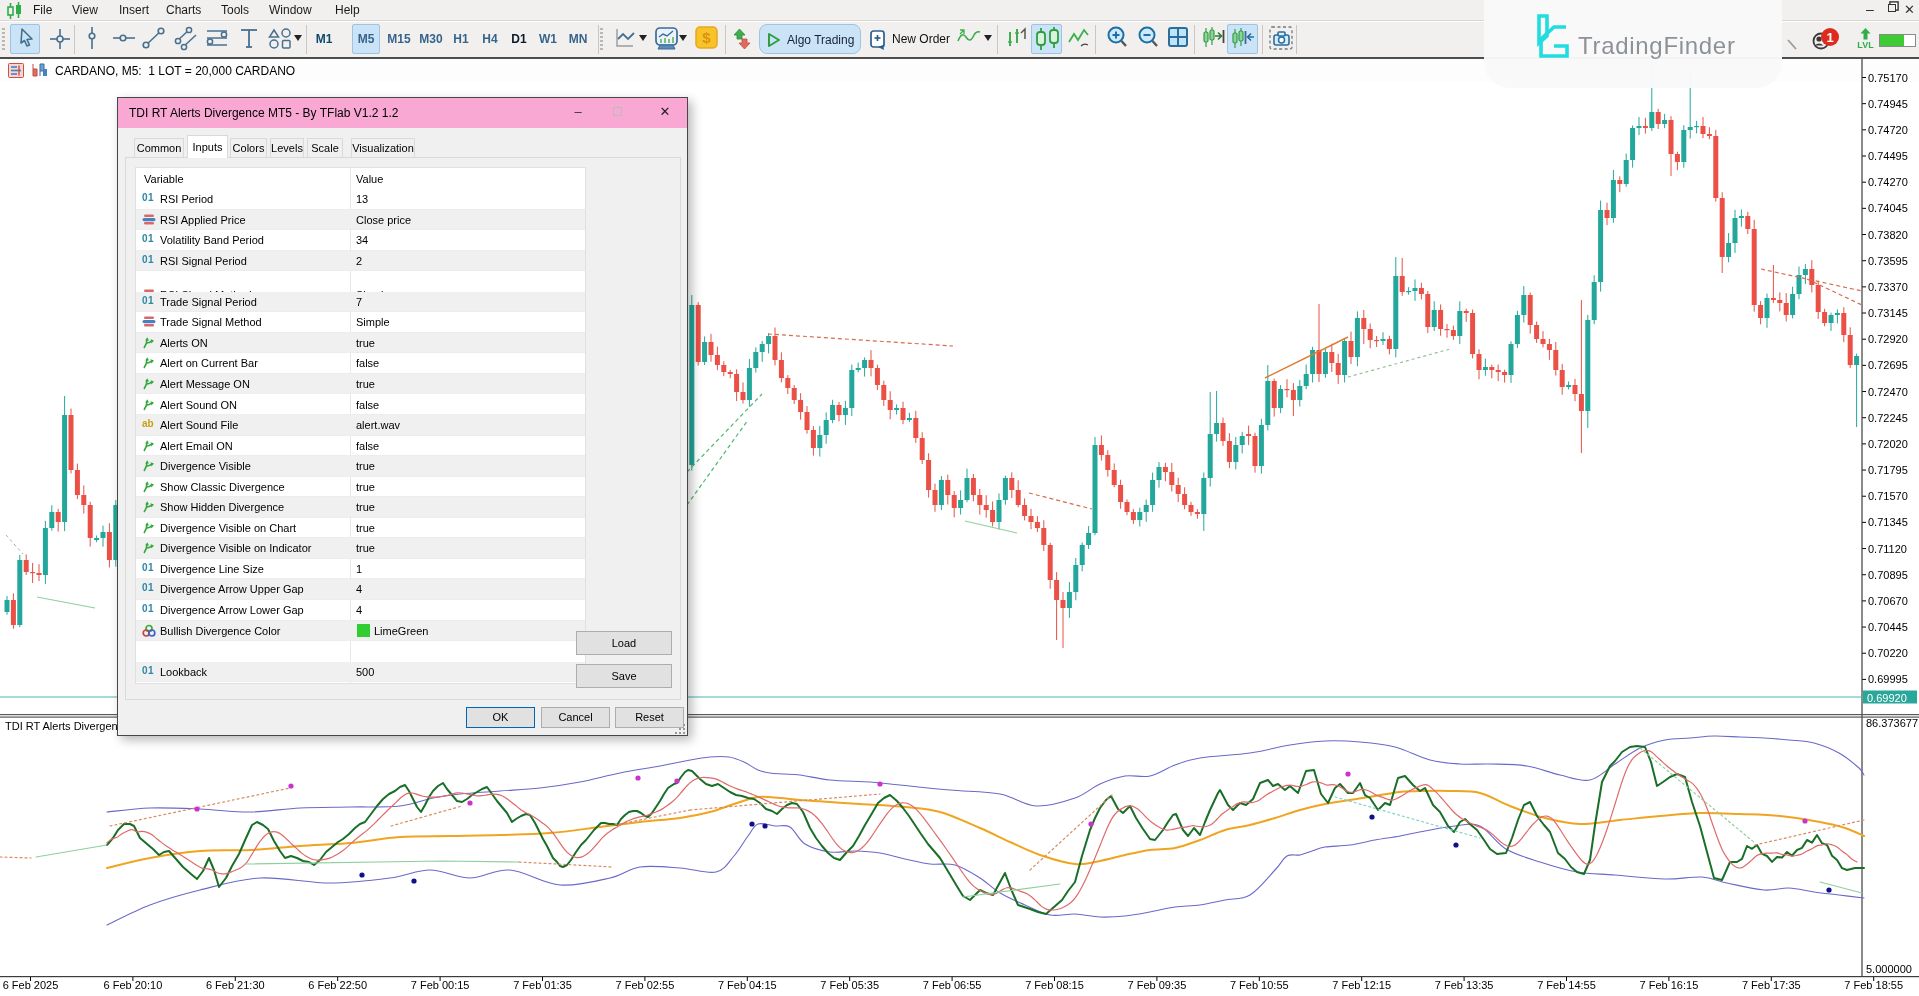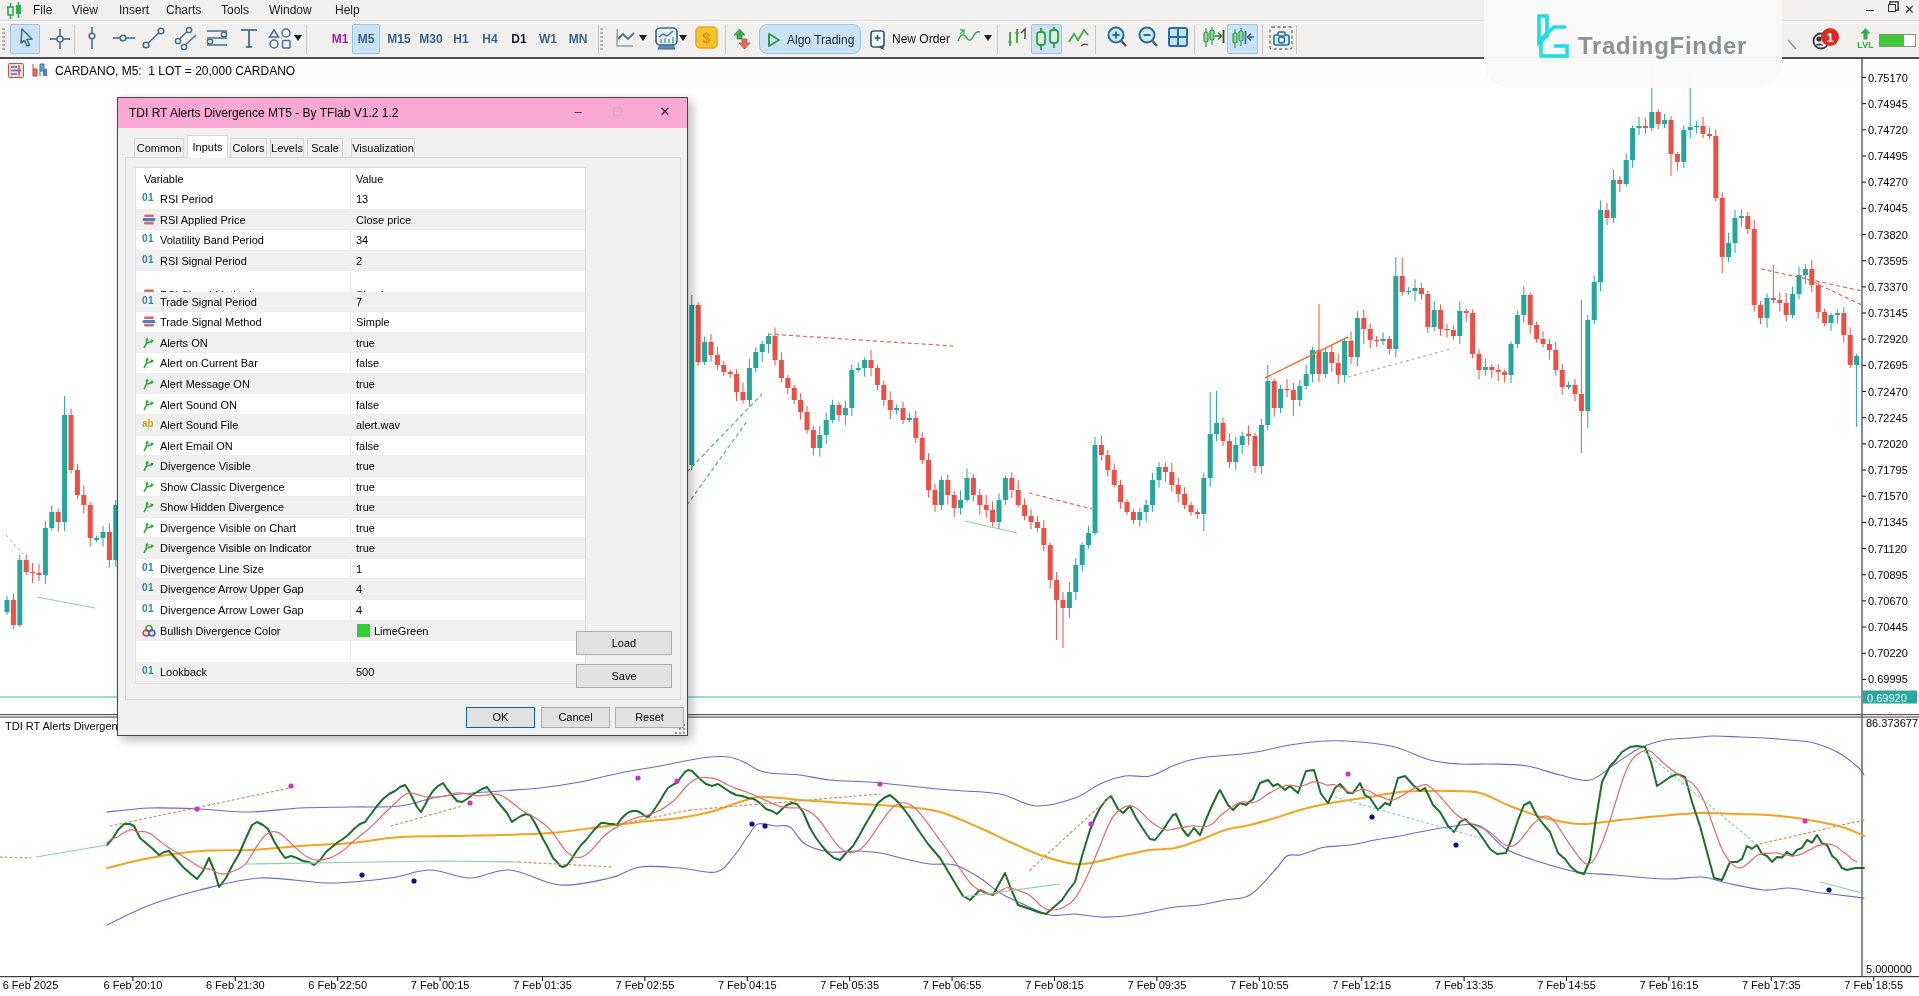--- a/index.html
+++ b/index.html
@@ -657,21 +657,21 @@
         <line x1="12" y1="6" x2="12" y2="23" stroke="#47708f" stroke-width="1.8"></line>
         <line x1="9" y1="23" x2="15" y2="23" stroke="#47708f" stroke-width="1.8"></line>
       </svg></div>
     <div style="position:absolute;left:266px;top:2px;width:30px;height:30px;"><svg width="30" height="28">
         <path d="M8 6 L12.5 13 L3.5 13 Z" fill="none" stroke="#47708f" stroke-width="1.5"></path>
         <circle cx="20" cy="9" r="4" fill="none" stroke="#47708f" stroke-width="1.5"></circle>
         <circle cx="8" cy="20" r="4" fill="none" stroke="#47708f" stroke-width="1.5"></circle>
         <rect x="16.5" y="16.5" width="7.5" height="7.5" rx="1" fill="none" stroke="#47708f" stroke-width="1.5"></rect>
       </svg></div>
     <div style="position:absolute;left:294px;top:13px;width:0;height:0;border-left:4.5px solid transparent;border-right:4.5px solid transparent;border-top:6px solid #222"></div>
-    <div style="position:absolute;left:310px;top:2px;width:28px;height:30px;line-height:30px;text-align:center;color:#a21caf;font-size:12px;font-weight:bold;margin-left:16px;">M1</div>
+    <div style="position:absolute;left:310px;top:2px;width:28px;height:30px;line-height:30px;text-align:center;color:#0c4a6e;font-size:12px;font-weight:bold;">M1</div>
     <div style="position:absolute;left:352px;top:2px;width:28px;height:30px;line-height:30px;text-align:center;color:#38648c;font-size:12px;font-weight:bold;background:#cbe3f6;border:1px solid #9cc4e4;border-radius:2px;line-height:28px;">M5</div>
     <div style="position:absolute;left:382px;top:2px;width:34px;height:30px;line-height:30px;text-align:center;color:#38648c;font-size:12px;font-weight:bold;">M15</div>
     <div style="position:absolute;left:414px;top:2px;width:34px;height:30px;line-height:30px;text-align:center;color:#38648c;font-size:12px;font-weight:bold;">M30</div>
     <div style="position:absolute;left:448px;top:2px;width:26px;height:30px;line-height:30px;text-align:center;color:#38648c;font-size:12px;font-weight:bold;">H1</div>
     <div style="position:absolute;left:477px;top:2px;width:26px;height:30px;line-height:30px;text-align:center;color:#38648c;font-size:12px;font-weight:bold;">H4</div>
     <div style="position:absolute;left:506px;top:2px;width:26px;height:30px;line-height:30px;text-align:center;color:#0f172a;font-size:12px;font-weight:bold;">D1</div>
     <div style="position:absolute;left:535px;top:2px;width:26px;height:30px;line-height:30px;text-align:center;color:#38648c;font-size:12px;font-weight:bold;">W1</div>
     <div style="position:absolute;left:564px;top:2px;width:28px;height:30px;line-height:30px;text-align:center;color:#38648c;font-size:12px;font-weight:bold;">MN</div>
     <div style="position:absolute;left:612px;top:2px;width:26px;height:30px;"><svg width="26" height="28">
         <path d="M5 5 v17 h16" fill="none" stroke="#9a9a9a" stroke-width="1.4"></path>
@@ -779,21 +779,21 @@
       </svg></div>
   </div>
 <div id="darkline"></div>
 <div id="wm">
     <div style="position:absolute;left:51px;top:26px"><svg width="38" height="56">
         <g fill="none" stroke="#21dce0" stroke-width="3.6">
           <path d="M4 2 h8 v20 l-8 7 Z"></path>
           <path d="M31 13 h-12 l-13 12 v17 h26 v-10 h-13"></path>
         </g>
       </svg></div>
-    <div style="position:absolute;left:94px;top:44px;font-size:24px;color:#8d9297;font-weight:700;letter-spacing:0.7px">TradingFinder</div>
+    <div style="position:absolute;left:94px;top:44px;font-size:24px;color:#8d9297;font-weight:400;letter-spacing:0.7px">TradingFinder</div>
   </div>
 <div id="dlg">
     <div style="position:absolute;left:0;top:0;width:569px;height:30px;background:#f9a8d4">
       <div style="position:absolute;left:11px;top:8px;font-size:12px;color:#000">TDI RT Alerts Divergence MT5 - By TFlab V1.2 1.2</div>
       <div style="position:absolute;left:453px;top:6px;width:14px;font-size:13px;color:#333;text-align:center">–</div>
       <div style="position:absolute;left:495px;top:9px;width:9px;height:9px;border:1px solid #bbb"></div>
       <div style="position:absolute;left:540px;top:6px;width:14px;font-size:13px;color:#222;text-align:center">✕</div>
     </div>
     <div style="position:absolute;left:16px;top:40px;width:50px;height:20px;line-height:19px;text-align:center;font-size:11px;color:#000;background:#f0f0f0;border:1px solid #d9d9d9;border-bottom:1px solid #d9d9d9;z-index:2">Common</div>
     <div style="position:absolute;left:69px;top:37px;width:41px;height:23px;line-height:22px;text-align:center;font-size:11px;color:#000;background:#ffffff;border:1px solid #d9d9d9;border-bottom:none;z-index:3">Inputs</div>

